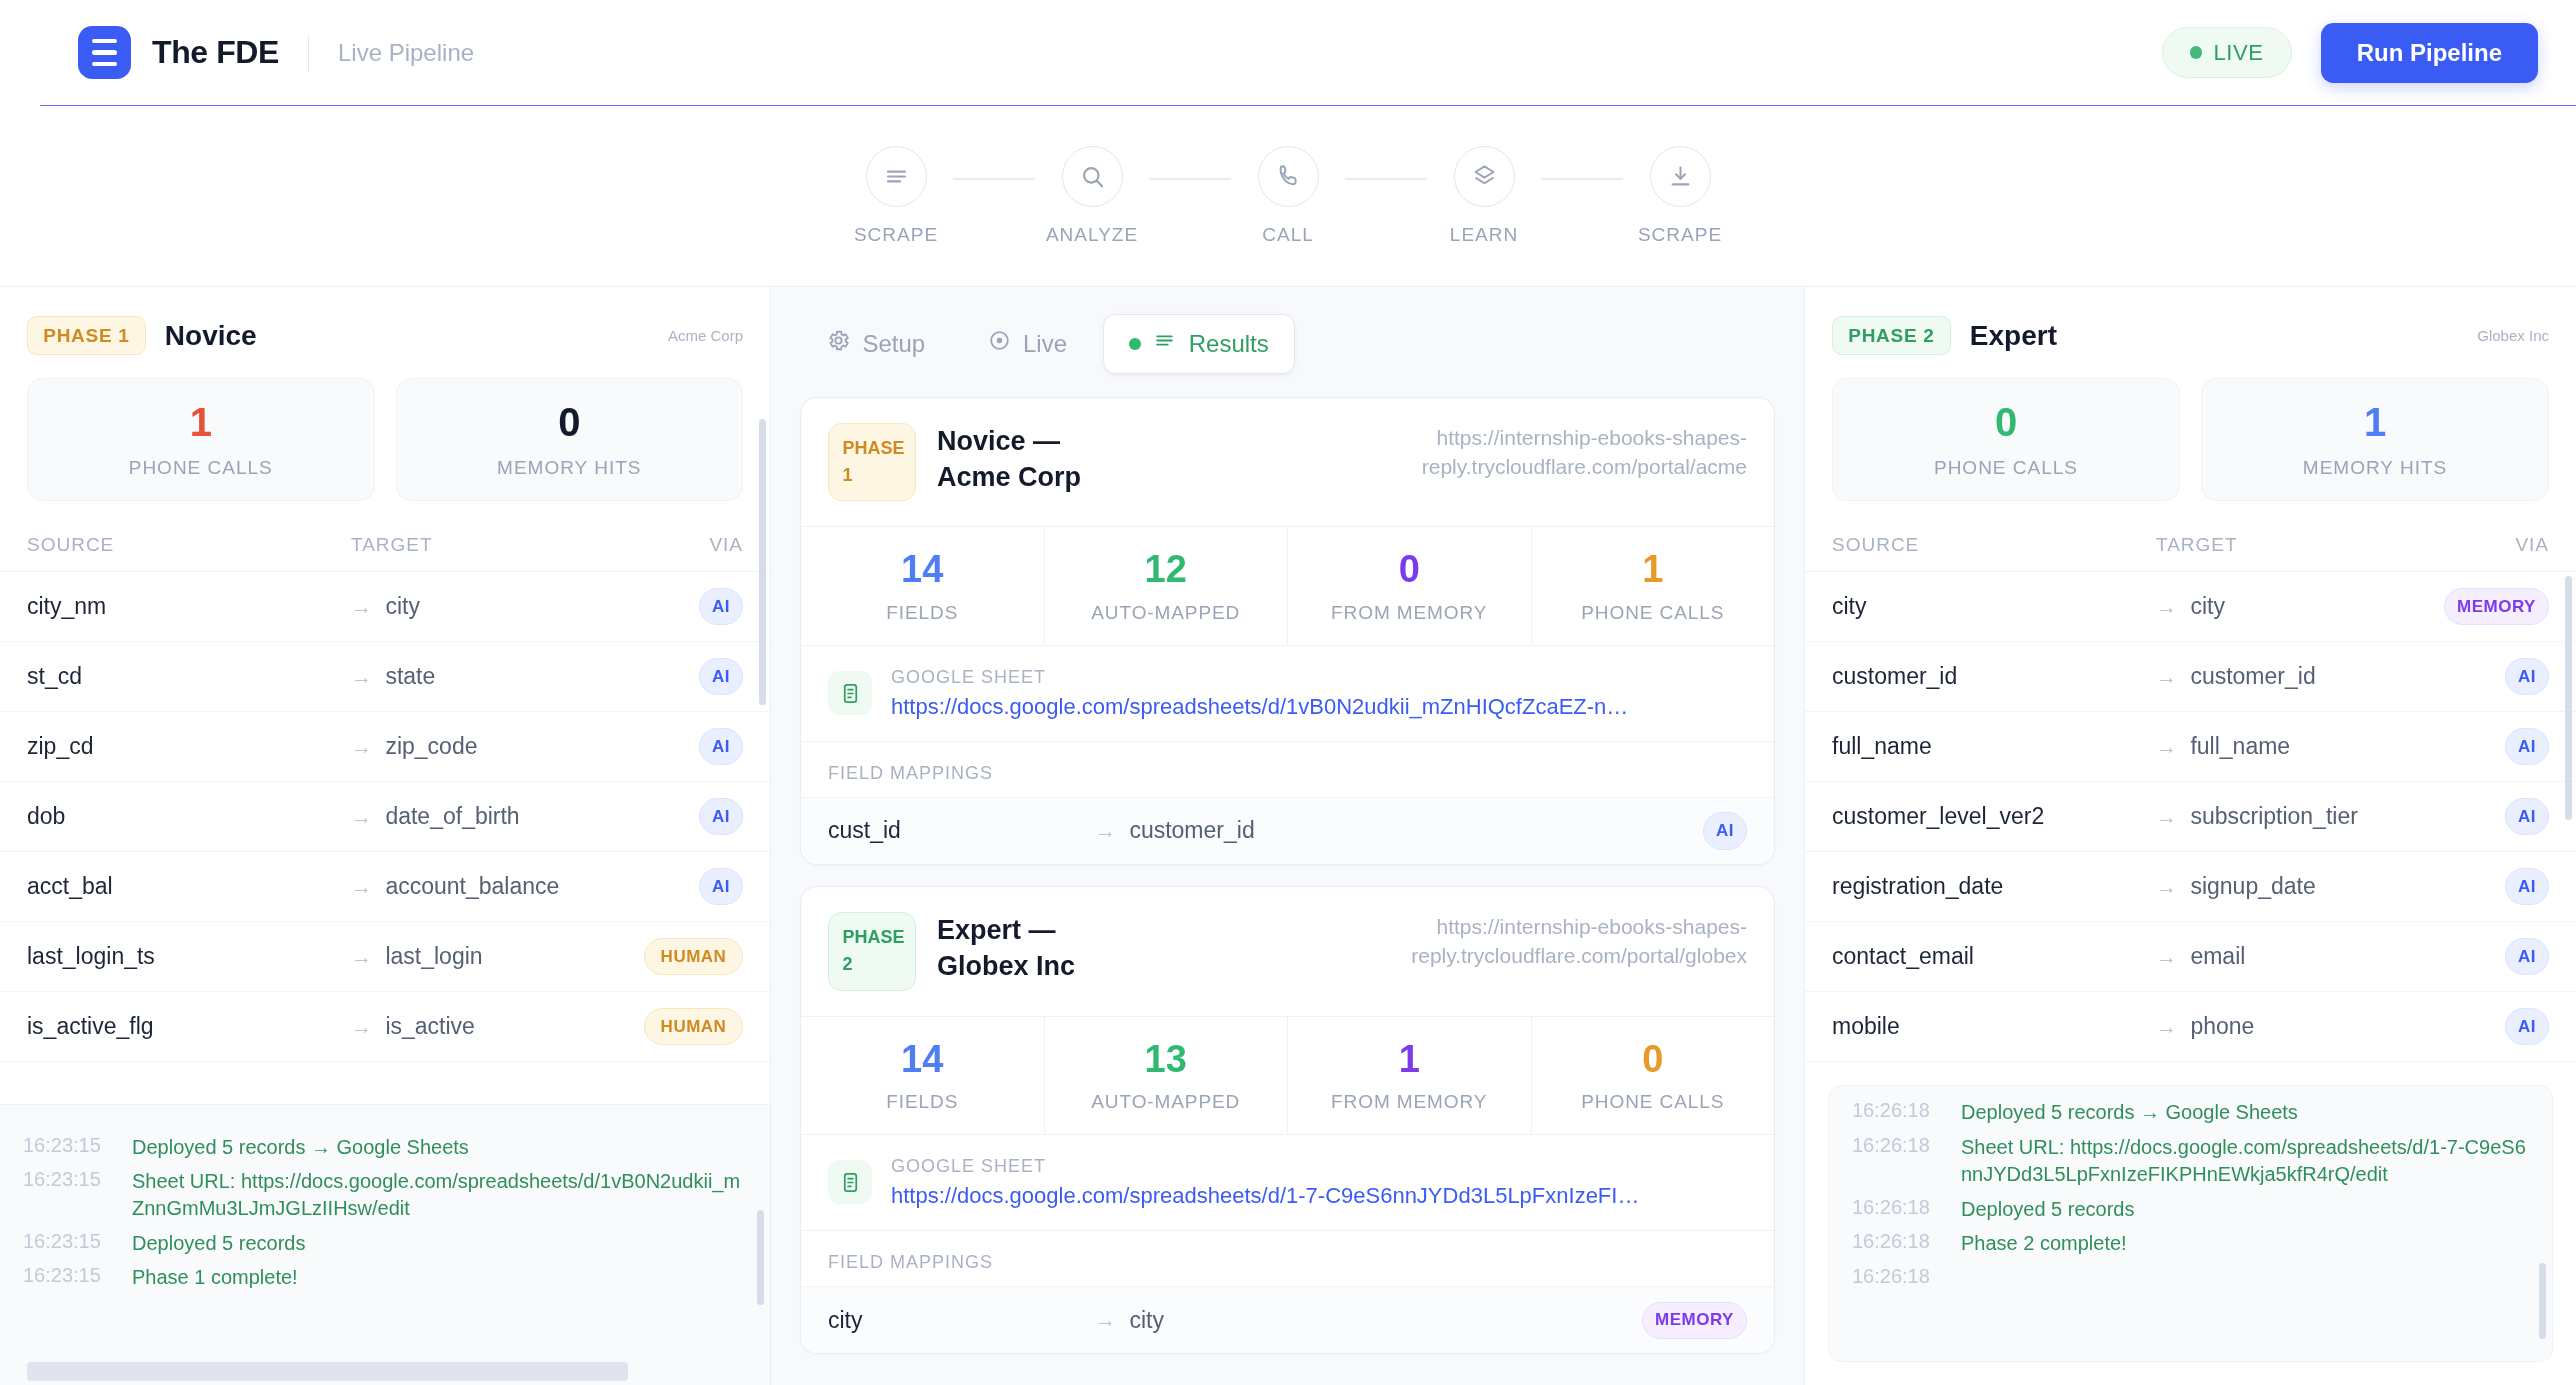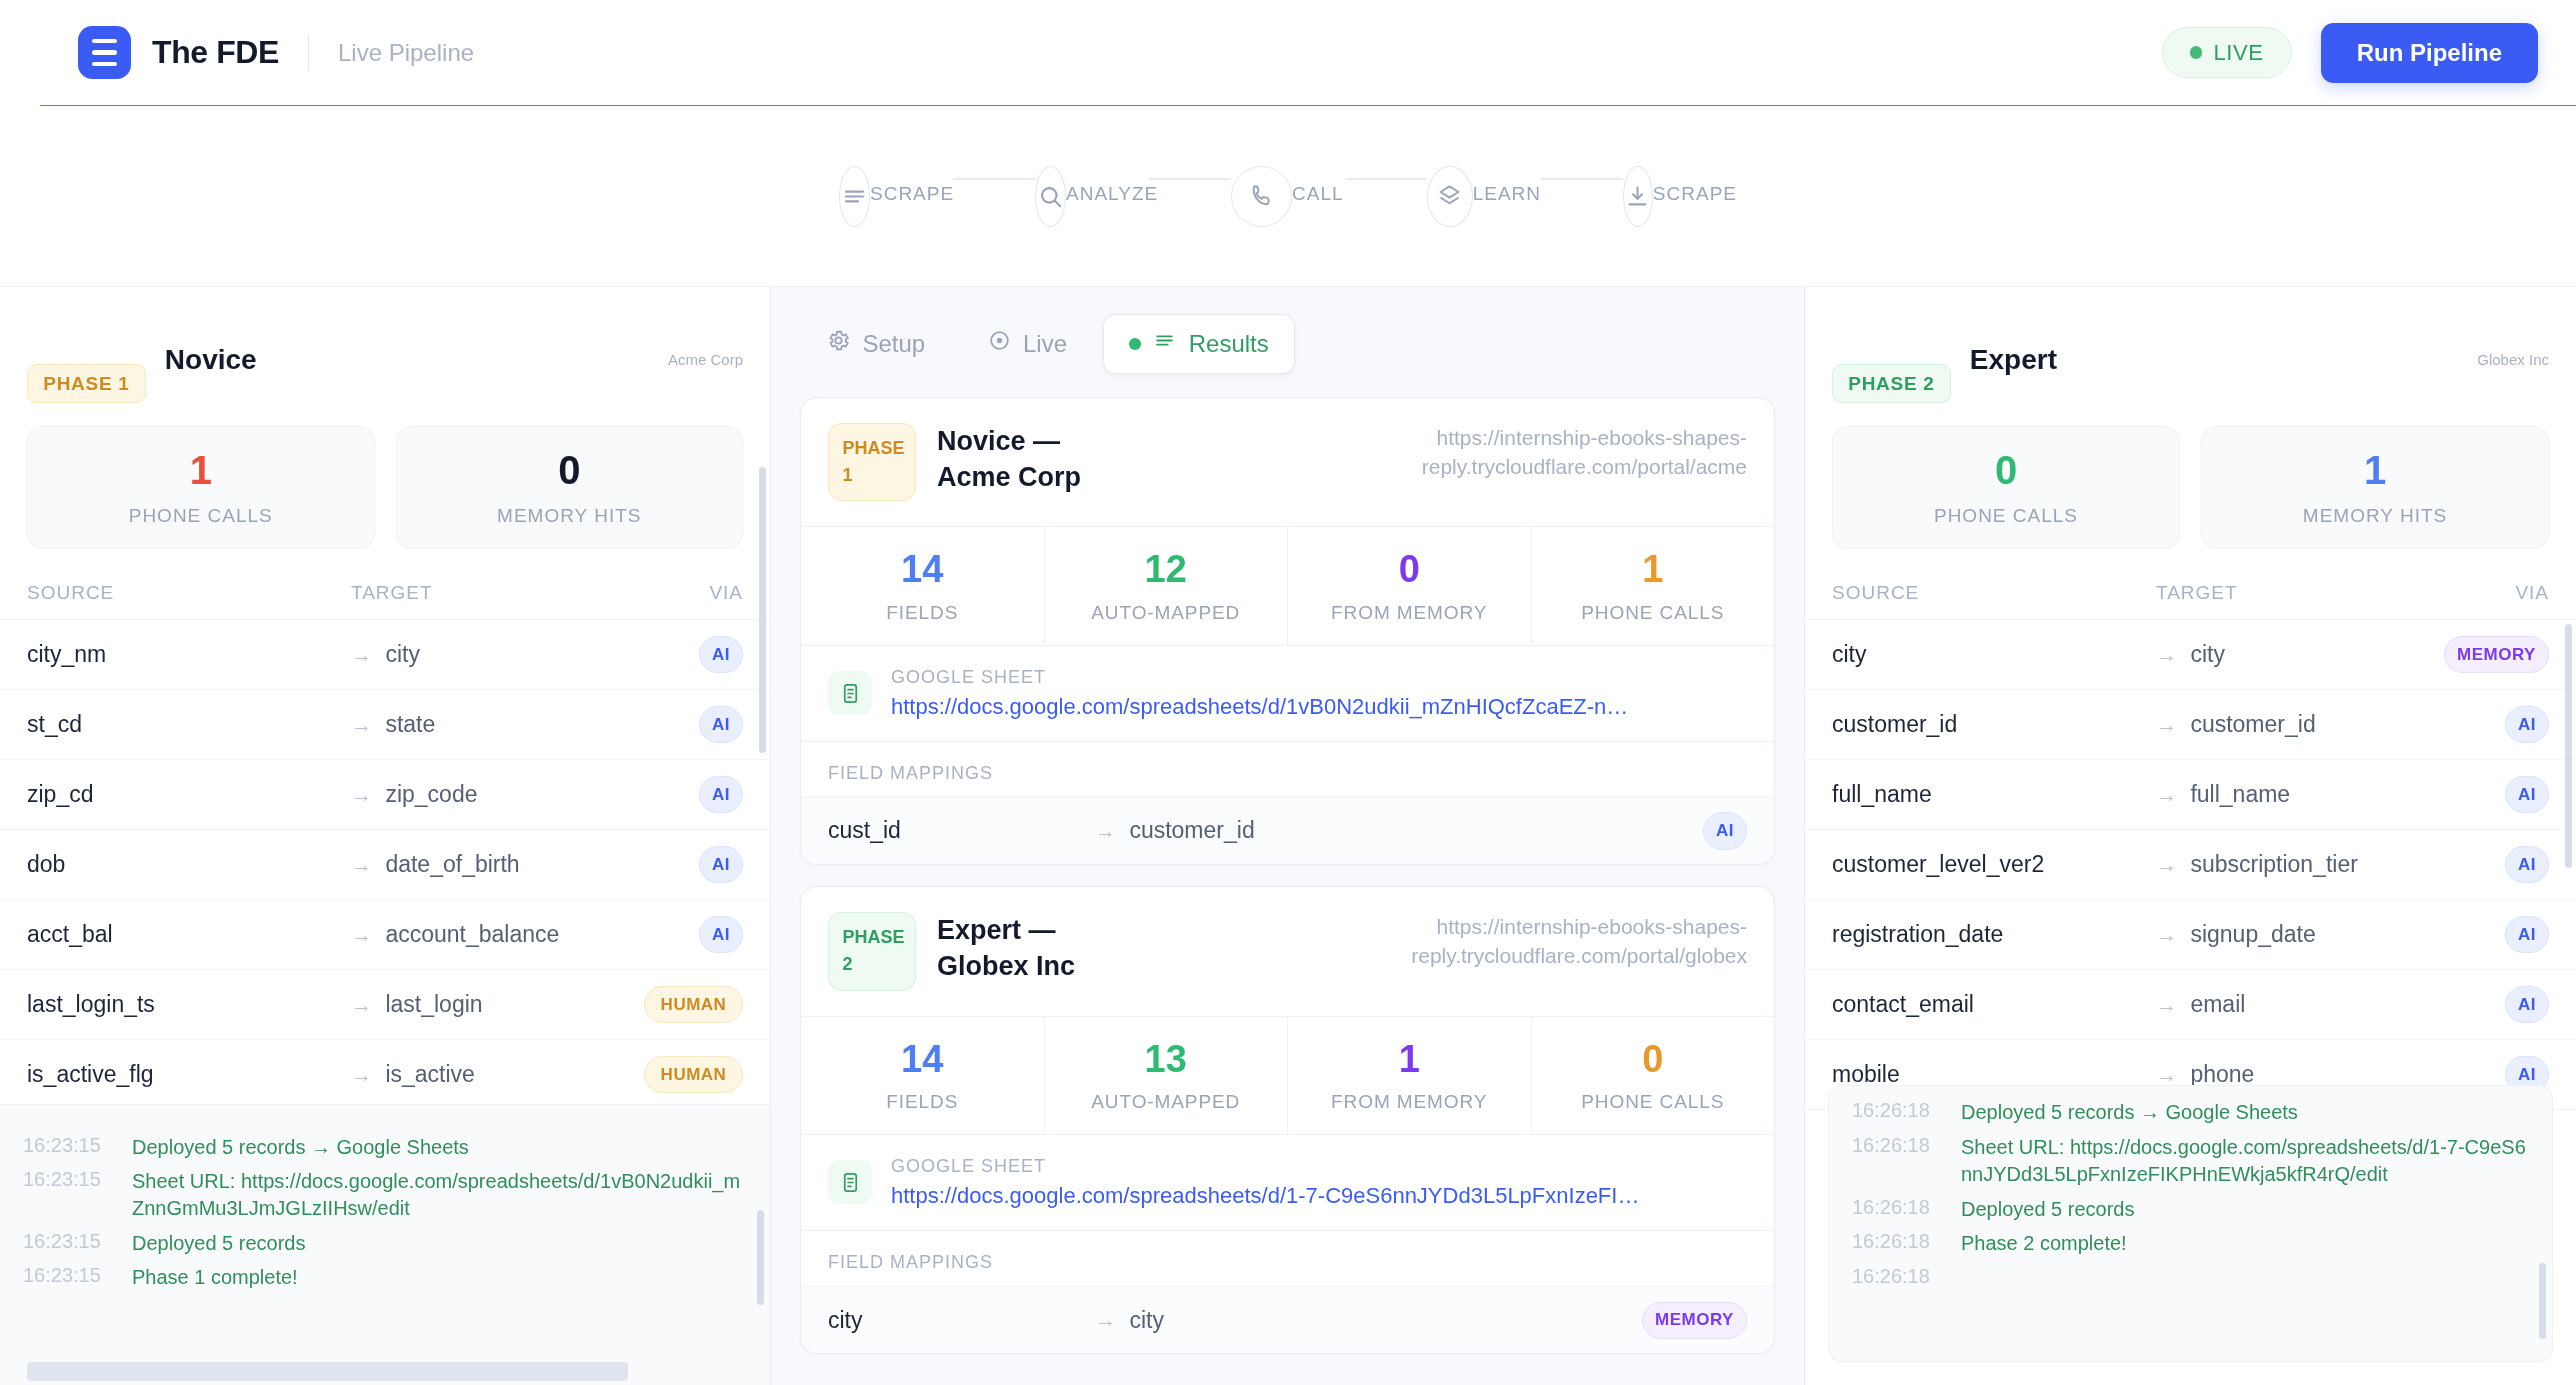--- a/index.html
+++ b/index.html
@@ -56,21 +56,21 @@
     box-shadow: 0 4.8px 15.3px rgba(59,91,245,0.25);
   }
 
   
   .stepper {
     height: 181px;
     display: flex; align-items: center; justify-content: center;
     border-bottom: 1px solid #edf0f5;
     background: #fff;
   }
-  .step { display: flex; flex-direction: row; align-items: flex-start; width: 114px; }
+  .step { display: flex; flex-direction: column; align-items: center; width: 114px; }
   .step-circle {
     width: 61px; height: 61px; border-radius: 50%;
     border: 1.5px solid #e1e6ef;
     display: flex; align-items: center; justify-content: center;
     color: #9aa4b6;
   }
   .step-label {
     margin-top: 17px; font-size: 19px; letter-spacing: 1px;
     color: #9aa4b6;
   }
@@ -81,21 +81,21 @@
   .col-left  { width: 771px; background:#fff; border-right: 1px solid #e9edf4; position: relative; }
   .col-mid   { flex: 1; background: #f7f9fc; border-right: 1px solid #e9edf4; position: relative; }
   .col-right { width: 771px; background:#fff; position: relative; }
 
   .panel-head {
     display: flex; align-items: center;
     padding: 29px 27px 15.3px 27px;
   }
   .phase-badge {
     border-radius: 9.5px; padding: 7.6px 15.3px;
-    font-size: 19px; font-weight: bold; letter-spacing: 0.7px; margin-top: 48px;
+    font-size: 19px; font-weight: bold; letter-spacing: 0.7px;
   }
   .phase-1 { background:#fdf6e3; border:1px solid #f6e7bd; color:#d08a22; }
   .phase-2 { background:#eefaf2; border:1px solid #d4f0e0; color:#2f9e63; }
   .panel-title { font-size: 28px; font-weight: bold; color:#131a2b; margin-left: 19px; }
   .panel-org { margin-left:auto; font-size:15px; color:#a9b2c3; }
 
   .stat-row { display:flex; gap: 21px; padding: 7.6px 27px 21px 27px; }
   .stat-card {
     flex: 1; background:#f8fafc; border:1px solid #eef1f6;
     border-radius: 15.3px; padding: 23px 0 21px 0; text-align:center;

